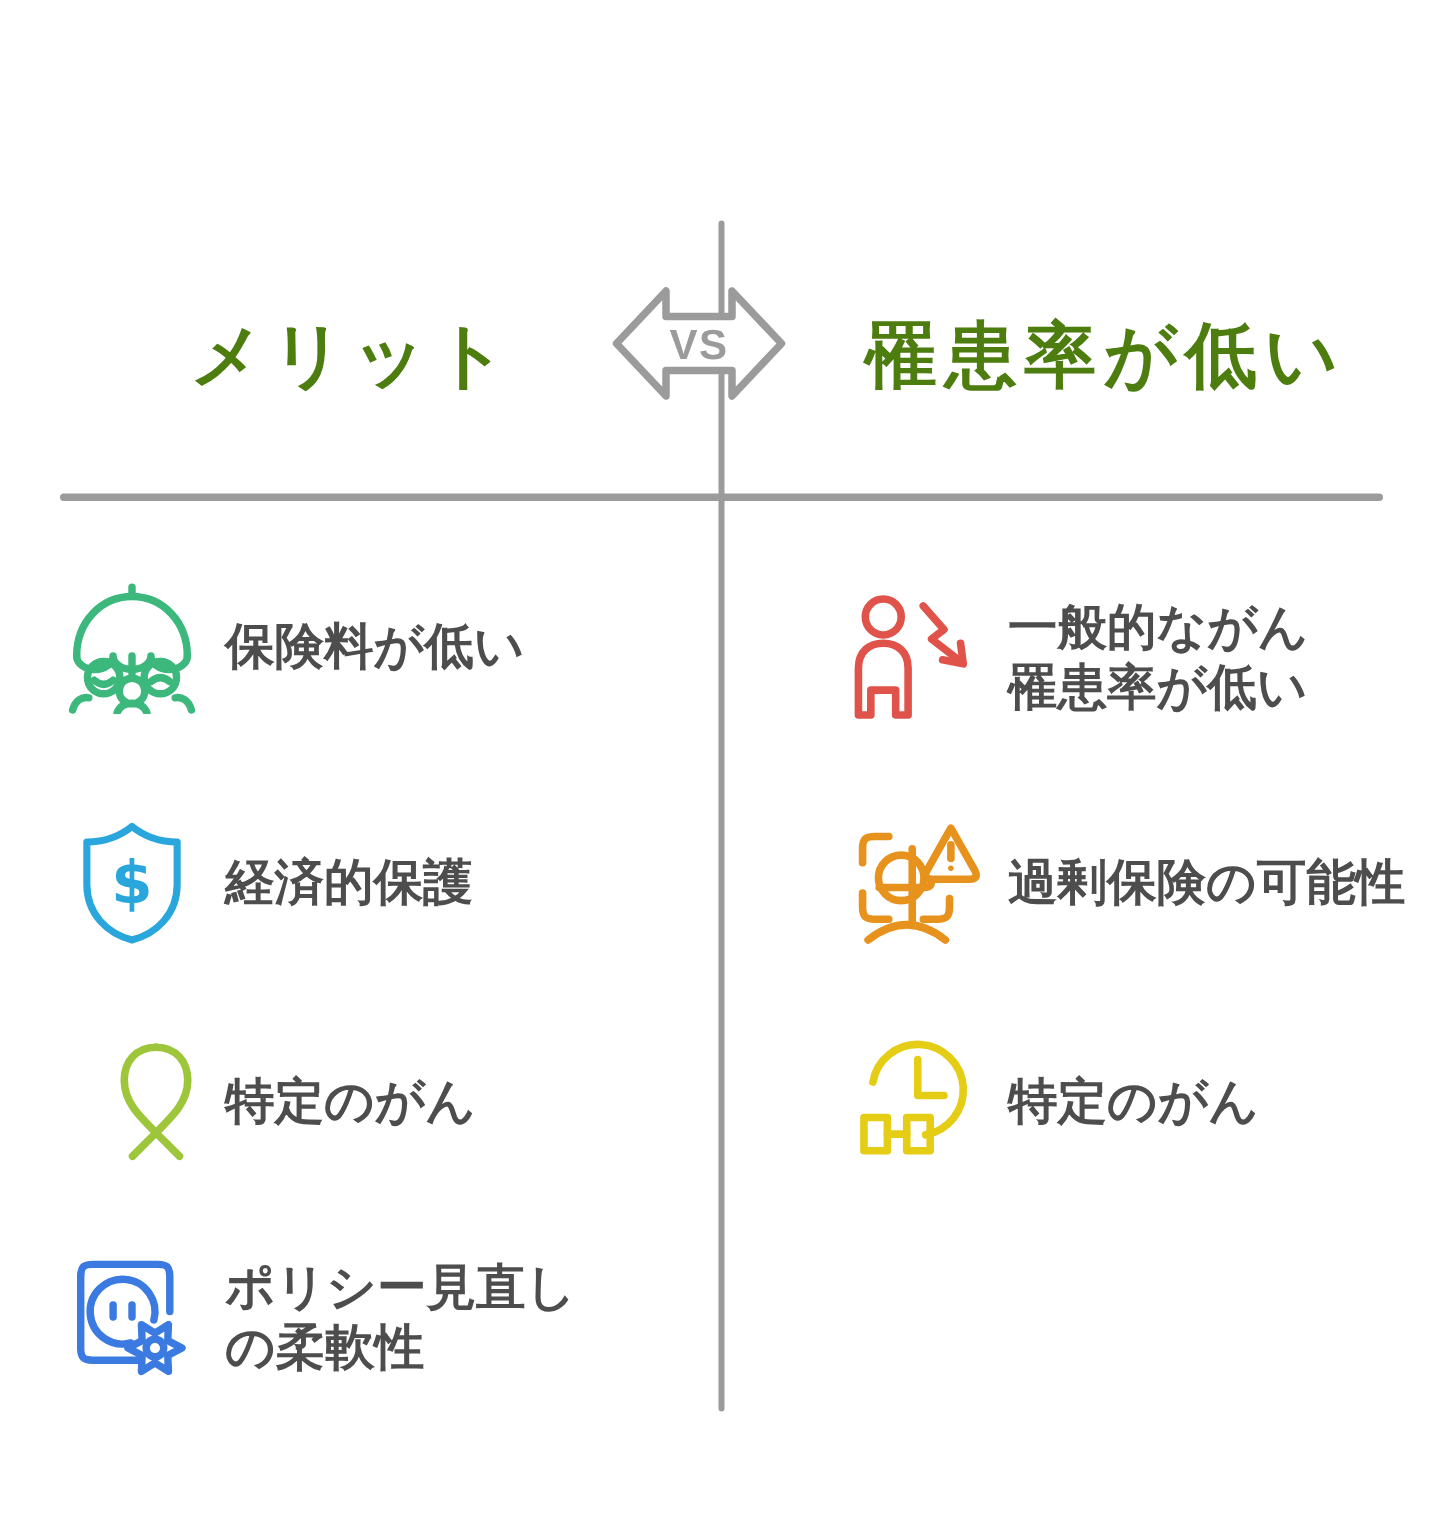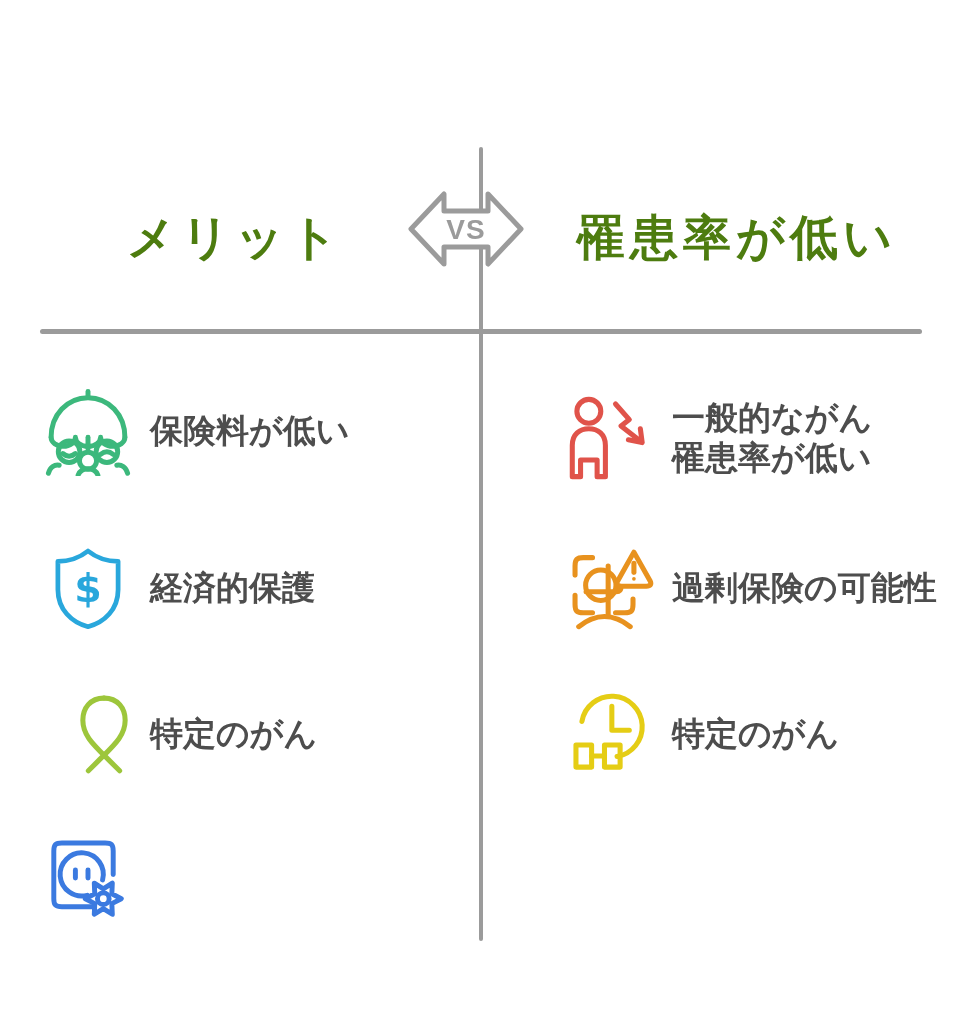--- a/index.html
+++ b/index.html
@@ -105,20 +105,24 @@
     <div class="icon-box">
       <svg class="ic" viewBox="0 0 100 100" width="90" height="90" fill="none" stroke="currentColor" stroke-width="5.5" stroke-linecap="round" stroke-linejoin="round" color="#3b7ae0">
         <path d="M56 82 H21 C14 82 12 80 12 73 V20 C12 13 14 11 21 11 H69 C76 11 78 13 78 20 V46"></path>
         <path d="M49.2 69.2 A24 24 0 1 1 66.2 52.2"></path>
         <path d="M36 41 V50"></path>
         <path d="M50 41 V50"></path>
         <polygon points="87,73 76.5,78.5 77,90.3 67,84 57,90.3 57.5,78.5 47,73 57.5,67.5 57,55.7 67,62 77,55.7 76.5,67.5"></polygon>
         <circle cx="67" cy="73" r="6.5"></circle>
       </svg>
     </div>
+    <div class="label">
+      <div>ポリシー見直し</div>
+      <div>の柔軟性</div>
+    </div>
   </div>
 
   <div class="item" style="left:562px;top:390px;height:96px;">
     <div class="icon-box">
       <svg class="ic" viewBox="0 0 100 100" width="92" height="92" fill="none" stroke="currentColor" stroke-width="5.5" stroke-linecap="round" stroke-linejoin="round" color="#e0534a">
         <circle cx="27" cy="21" r="13"></circle>
         <path d="M9 92 V58 C9 46 17 40 27 40 C37 40 45 46 45 58 V92 H36 V74 H18 V92 Z"></path>
         <path d="M56 13 L71 30 L62 37 L84 54"></path>
         <path d="M70 52 L85 55 L83 40"></path>
       </svg>

